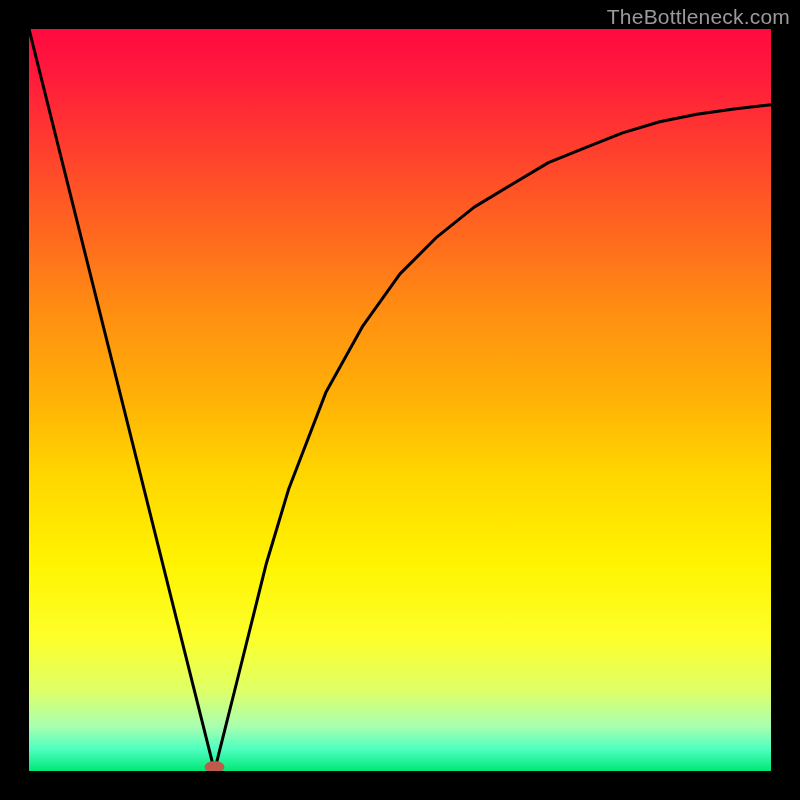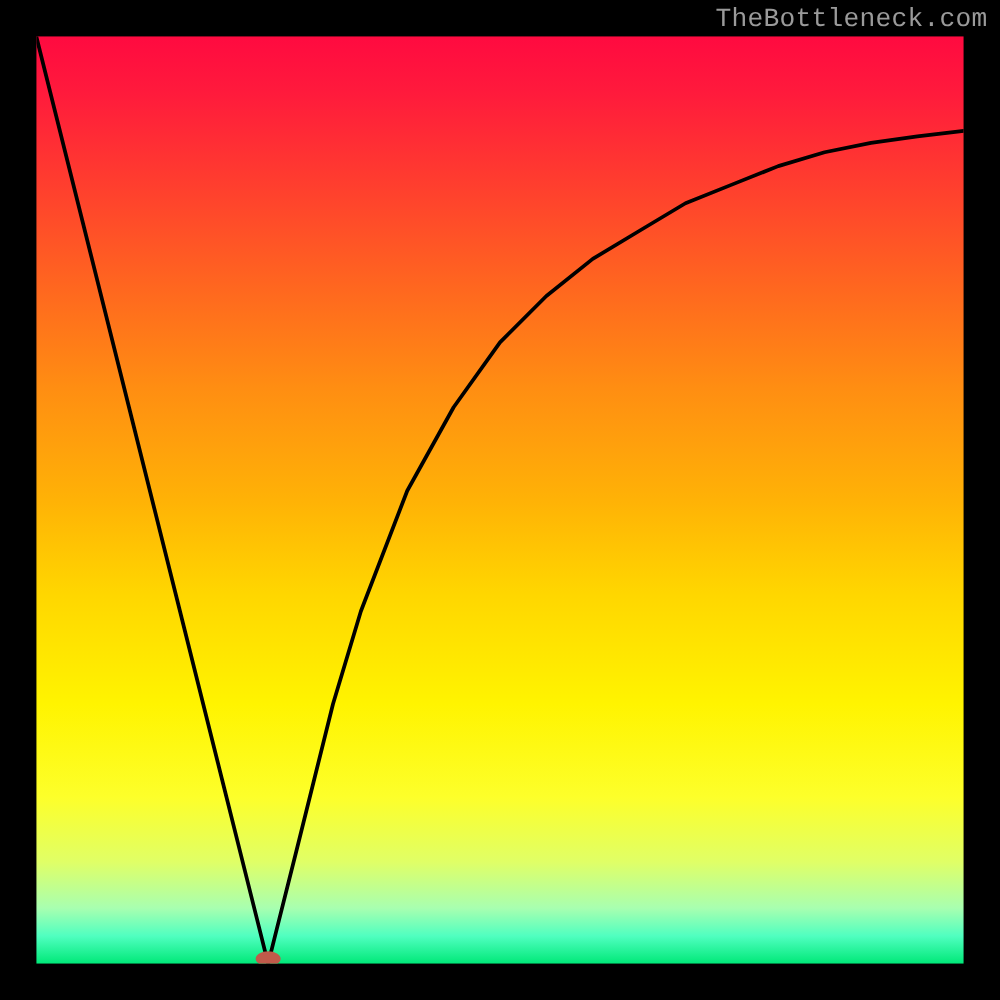--- a/index.html
+++ b/index.html
@@ -11,21 +11,20 @@
     overflow: hidden;
     font-family: Arial, Helvetica, sans-serif;
   }
   .frame {
     position: absolute;
     top: 0;
     left: 0;
     width: 800px;
     height: 800px;
     background: #000;
-    font-family: Liberation Mono, monospace;
   }
   .plot-area {
     position: absolute;
     top: 29px;
     left: 29px;
     width: 742px;
     height: 742px;
     overflow: hidden;
   }
   .gradient {

